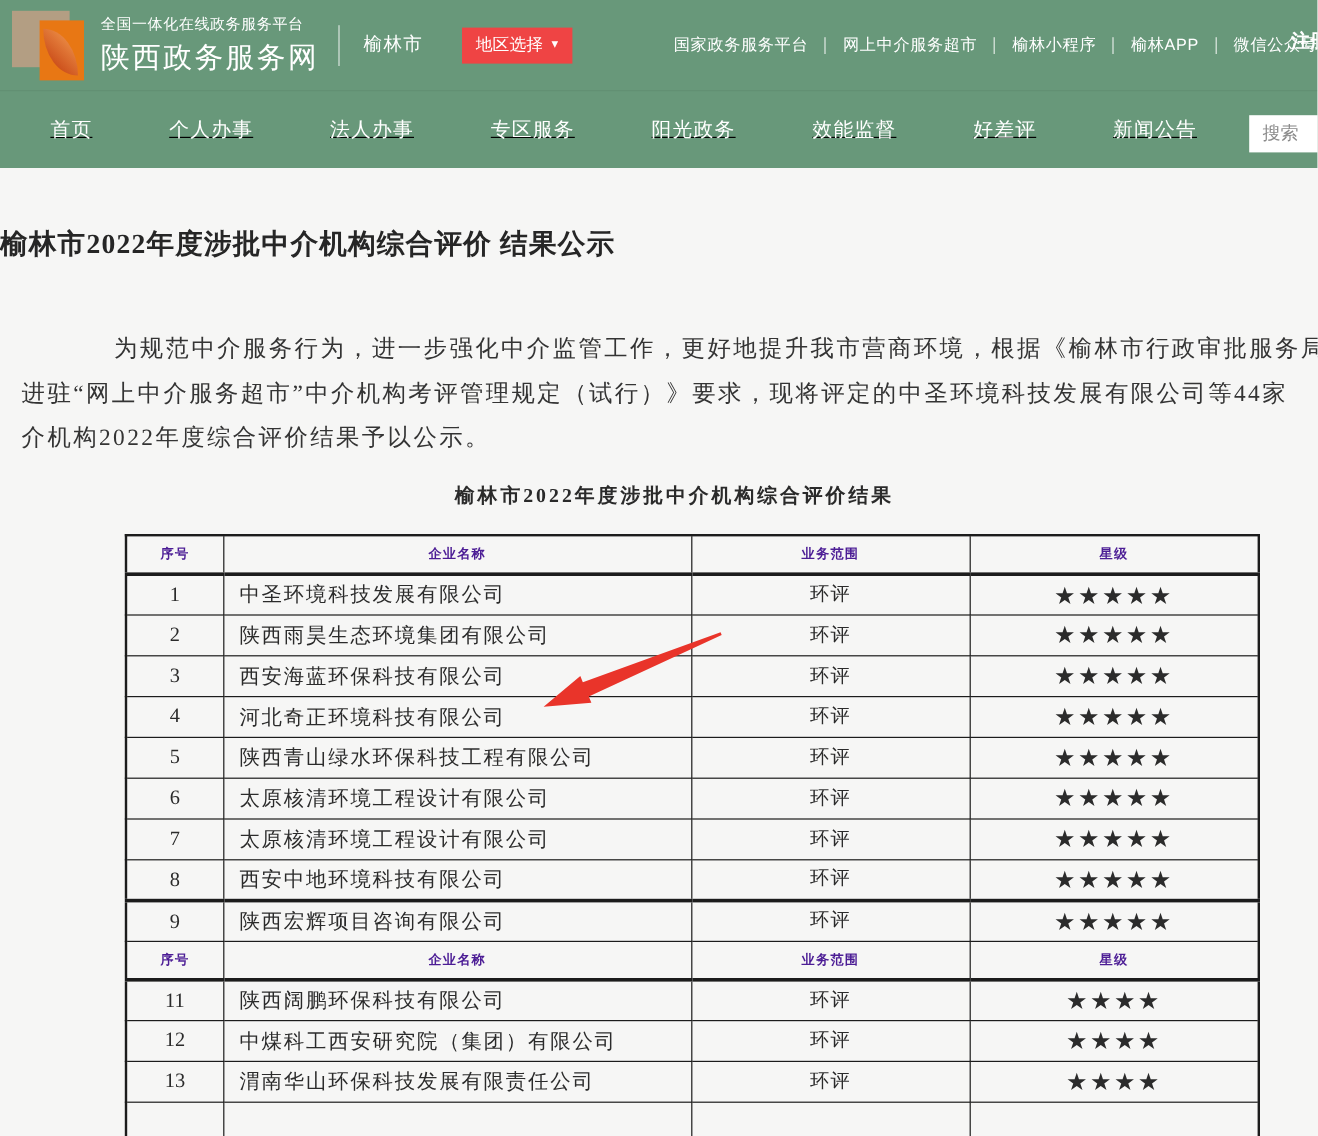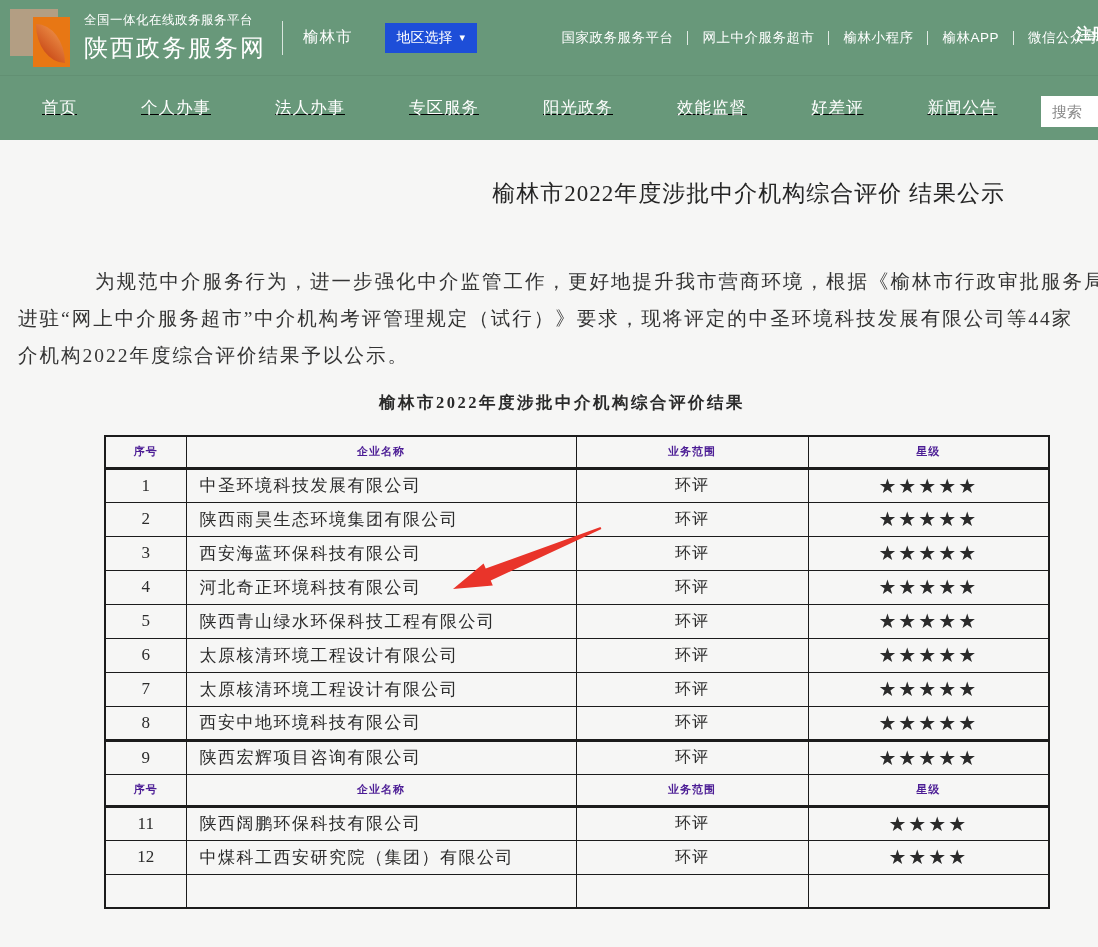--- a/index.html
+++ b/index.html
@@ -21,21 +21,21 @@
   .logo-orange { position:absolute; left:25px; top:12px; width:37px; height:50px; background:#e87714; }
   .logo-leaf { position:absolute; left:3px; top:7px; width:29px; height:39px;
     background:linear-gradient(45deg,#c23c0e 10%,#f2994e 90%); border-radius:0 100% 0 100%; }
   .logo-text { margin-left:10px; color:#fff; }
   .platform-label { font-size:12.5px; letter-spacing:.5px; margin-bottom:3px; }
   .site-name { font-size:24px; letter-spacing:2px; }
   .v-divider { width:1px; height:34px; background:rgba(255,255,255,.75); margin:0 20px 0 16px; }
   .city-label { color:#fff; font-size:15.5px; letter-spacing:1px; }
   .region-btn {
     margin-left:32px; height:30px; padding:0 12px;
-    background:#1d4ed8; border:none; color:#fff; font-size:14px;
+    background:#ef4444; border:none; color:#fff; font-size:14px;
     display:flex; align-items:center; gap:7px; cursor:pointer;
     font-family:inherit;
   }
   .caret { font-size:11px; line-height:1; }
   .quick-links { margin-left:auto; display:flex; align-items:center;text-align:right; }
   .qlink { color:#fff; font-size:13.5px; text-decoration:none; letter-spacing:.5px; white-space:nowrap; cursor:pointer; }
   .qsep { width:1px; height:14px; background:rgba(255,255,255,.8); margin:0 14px; display:inline-block; }
   .register-link {
     position:absolute; left:1076px; top:24px; color:#fff; font-size:15.5px;
     font-weight:bold; text-decoration:none; white-space:nowrap; cursor:pointer;
@@ -50,22 +50,22 @@
   .search-input {
     position:absolute; left:1041px; top:96px; width:70px; height:31px;
     border:none; outline:none; background:#fff; padding-left:11px;
     font-size:15px; color:#333; font-family:inherit;
   }
   .search-input::placeholder { color:#8a8a8a; opacity:1; }
 
   
   .content { position:relative; font-family:"Liberation Serif","DejaVu Serif",serif; color:#2e2e2e; }
   .doc-title {
-    margin-top:38px; width:1005px; text-align:right;
-    font-size:23px; font-weight:normal; letter-spacing:1px; color:#262626;
+    margin-top:48px; width:1005px; text-align:left;
+    font-size:23px; font-weight:bold; letter-spacing:1px; color:#262626;
     white-space:nowrap;
   }
   .doc-paragraph { margin-top:54px; font-size:19.5px; line-height:37px; letter-spacing:2px; color:#343434; }
   .para-line { white-space:nowrap; padding-left:18px; }
   .para-line.first { padding-left:95px; }
   .table-caption {
     margin-top:18px; width:1098px; text-align:center;
     font-size:16.5px; font-weight:bold; letter-spacing:2.5px; color:#2a2a2a;
     white-space:nowrap;
     padding-left:26px;
@@ -227,20 +227,26 @@
           <td class="c-scope">环评</td>
           <td class="c-stars">★★★★</td>
         </tr>
         <tr class="data-row">
           <td class="c-no">12</td>
           <td class="c-name">中煤科工西安研究院（集团）有限公司</td>
           <td class="c-scope">环评</td>
           <td class="c-stars">★★★★</td>
         </tr>
         <tr class="data-row">
+          <td class="c-no">13</td>
+          <td class="c-name">渭南华山环保科技发展有限责任公司</td>
+          <td class="c-scope">环评</td>
+          <td class="c-stars">★★★★</td>
+        </tr>
+        <tr class="data-row">
           <td class="c-no"></td>
           <td class="c-name"></td>
           <td class="c-scope"></td>
           <td class="c-stars"></td>
         </tr>
       </tbody>
   </table>
 </main>
 
 <div class="arrow-wrap">

